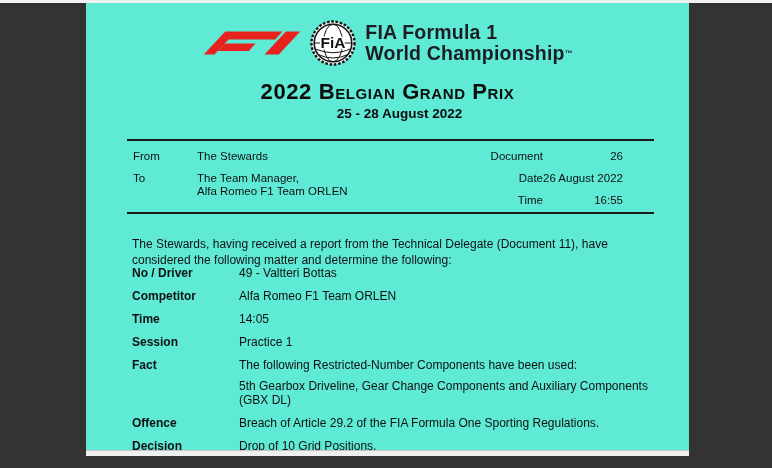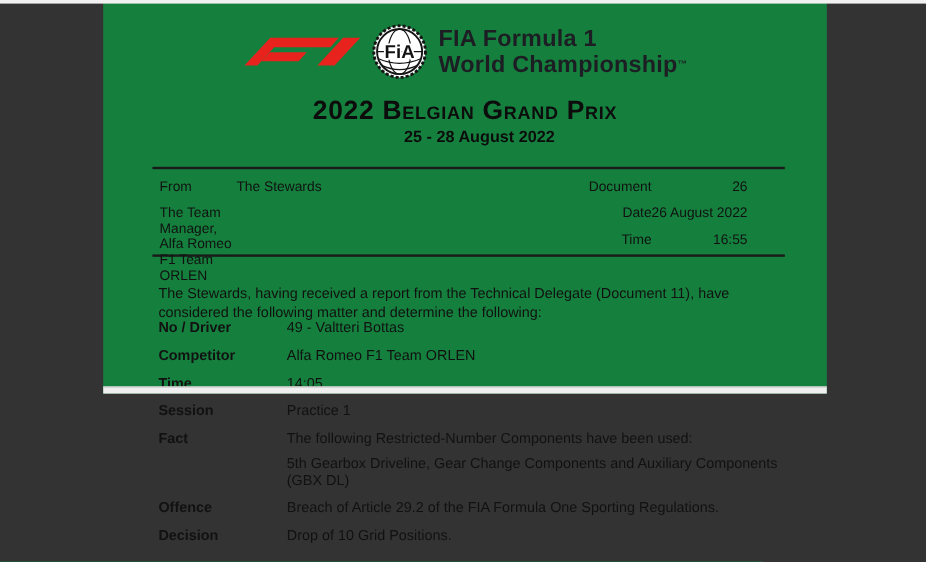--- a/index.html
+++ b/index.html
@@ -4,21 +4,21 @@
 <style>
   html,body{margin:0;padding:0;}
   body{
     width:772px;height:468px;overflow:hidden;position:relative;
     background:#333333;
     font-family:"Liberation Sans", sans-serif;
     color:#111;
   }
   .top-edge{position:absolute;top:0;left:0;width:772px;height:3px;background:#f1f1f1;z-index:9;}
   .page{
-    position:absolute;left:86px;top:0;width:603px;height:328px;background:#15803d;
+    position:absolute;left:86px;top:0;width:603px;height:456px;background:#5eead4;
   }
   
   .logo-row{
     position:absolute;top:16px;left:0;width:100%;height:54px;
     display:flex;justify-content:center;align-items:center;
   }
   .f1-svg{width:100px;height:30px;display:block;}
   .fia-svg{width:48px;height:48px;display:block;margin-left:7px;}
   .brand{
     margin-left:8px;
@@ -91,20 +91,21 @@
     <p class="event-dates">25 - 28 August 2022</p>
   </div>
 
   <section class="meta">
     <div class="meta-left">
       <div class="mrow">
         <span class="mlbl">From</span>
         <span class="mval">The Stewards</span>
       </div>
       <div class="mrow">
+        <span class="mlbl">To</span>
         <span class="mval">
           <div>The Team Manager,</div>
           <div>Alfa Romeo F1 Team ORLEN</div>
         </span>
       </div>
     </div>
     <div class="meta-right">
       <div class="mrow">
         <span class="mlbl">Document</span>
         <span class="mval">26</span>

